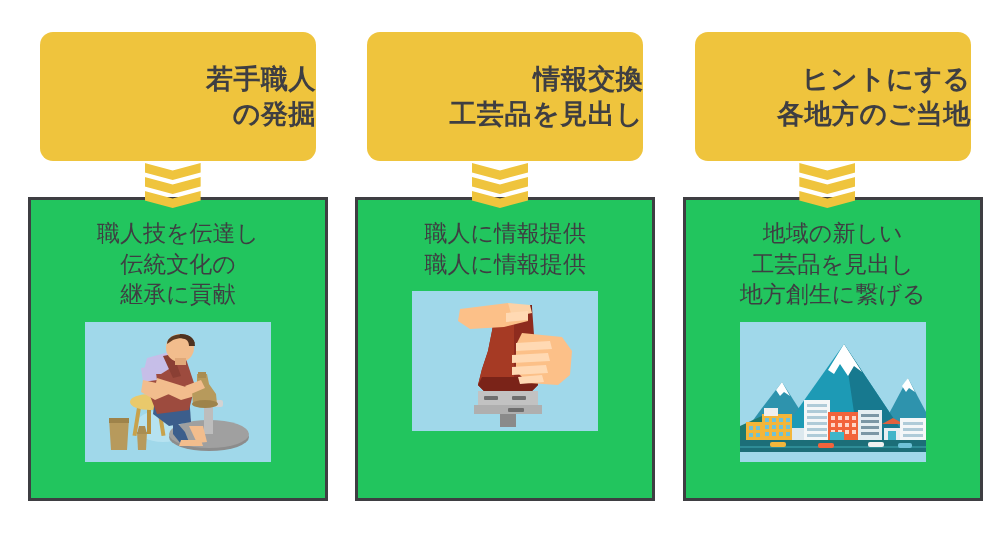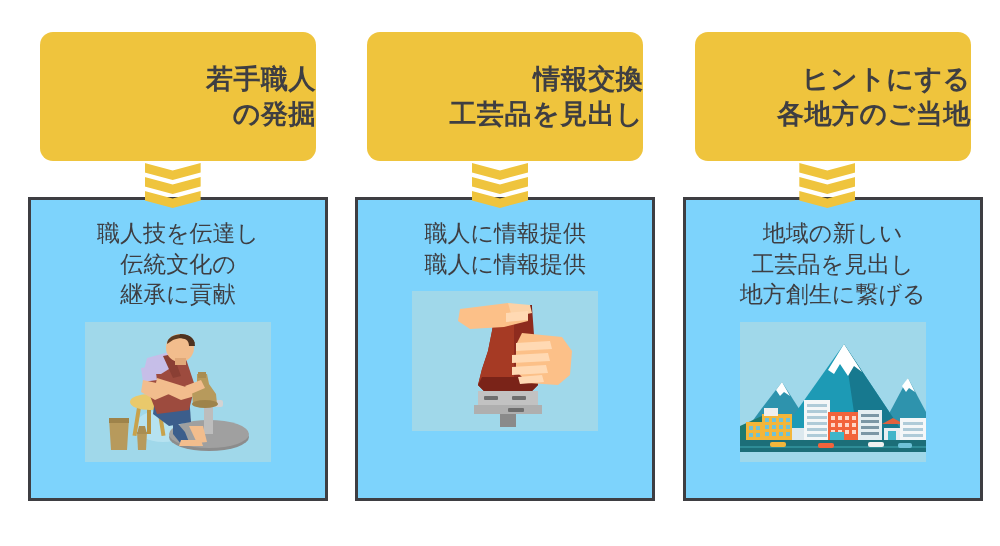--- a/index.html
+++ b/index.html
@@ -79,21 +79,21 @@
 
   
   .panel {
     position: absolute;
     top: 197px;
     left: 0px;
     width: 300px;
     height: 304px;
     border: 3px solid #3E3E42;
     box-sizing: border-box;
-    background: #7dd3fc;
+    background: #22c55e;
     display: flex;
     flex-direction: column;
     align-items: center;
   }
   .panel-text {
     margin-top: 18px;
     color: #3E3E42;
     font-size: 23px;
     line-height: 1.33;
     text-align: center;

